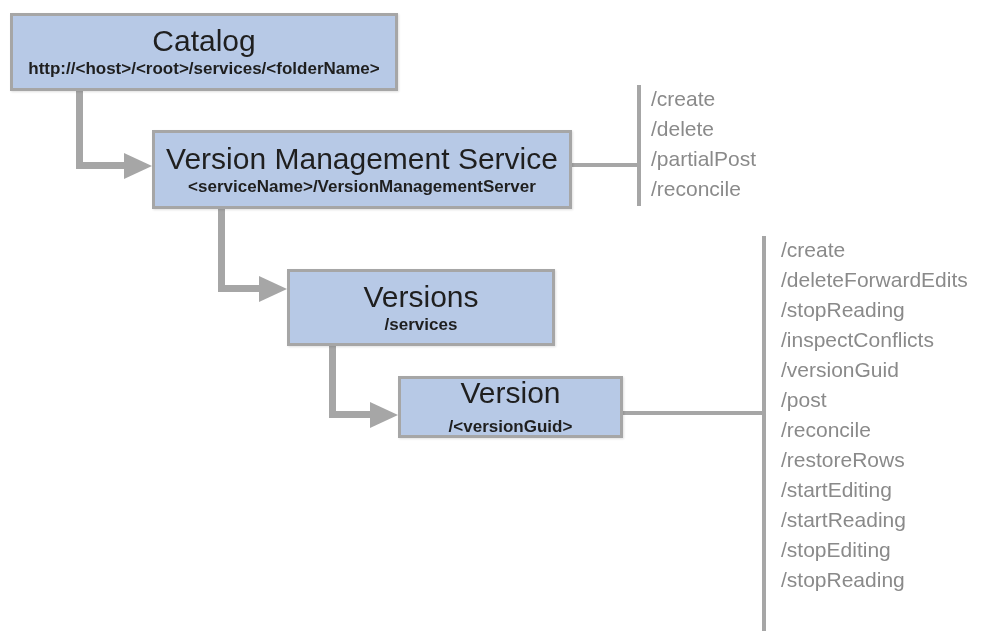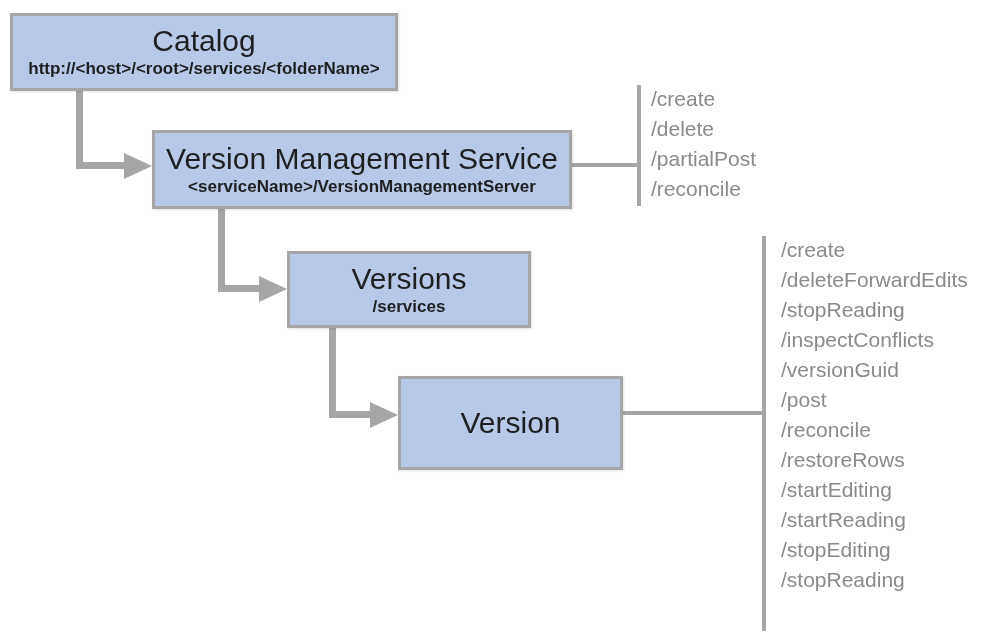--- a/index.html
+++ b/index.html
@@ -35,22 +35,22 @@
     white-space:nowrap;
   }
   .node-subtitle{
     color:var(--title-text);
     font-size:17px;line-height:22px;
     font-weight:700;
     white-space:nowrap;
   }
   .node-catalog {left:10px;  top:13px;  width:388px; height:78px;}
   .node-vms     {left:152px; top:130px; width:420px; height:79px;}
-  .node-versions{left:287px; top:251px; width:244px; height:77px;}
-  .node-version {left:398px; top:376px; width:225px; height:94px;gap:6px;}
+  .node-versions{left:287px; top:269px; width:268px; height:77px;}
+  .node-version {left:398px; top:376px; width:225px; height:62px;gap:6px;}
 
   
   .seg{position:absolute;background:var(--connector);}
   .c1-v{left:76px;  top:90px;  width:7px;  height:79px;}
   .c1-h{left:76px;  top:162px; width:50px; height:7px;}
   .c2-v{left:218px; top:208px; width:7px;  height:84px;}
   .c2-h{left:218px; top:285px; width:45px; height:7px;}
   .c3-v{left:329px; top:327px; width:7px;  height:91px;}
   .c3-h{left:329px; top:411px; width:45px; height:7px;}
   .arrow{
@@ -112,20 +112,21 @@
     <div class="node-subtitle">&lt;serviceName&gt;/VersionManagementServer</div>
   </div>
 
   <div class="node node-versions">
     <div class="node-title">Versions</div>
     <div class="node-subtitle">/services</div>
   </div>
 
   <div class="node node-version">
     <div class="node-title">Version</div>
+    <div class="node-subtitle">/&lt;versionGuid&gt;</div>
   </div>
 
   <div class="ops ops-vms">
       <div>/create</div>
       <div>/delete</div>
       <div>/partialPost</div>
       <div>/reconcile</div>
     </div>
 
   <div class="ops ops-version">

